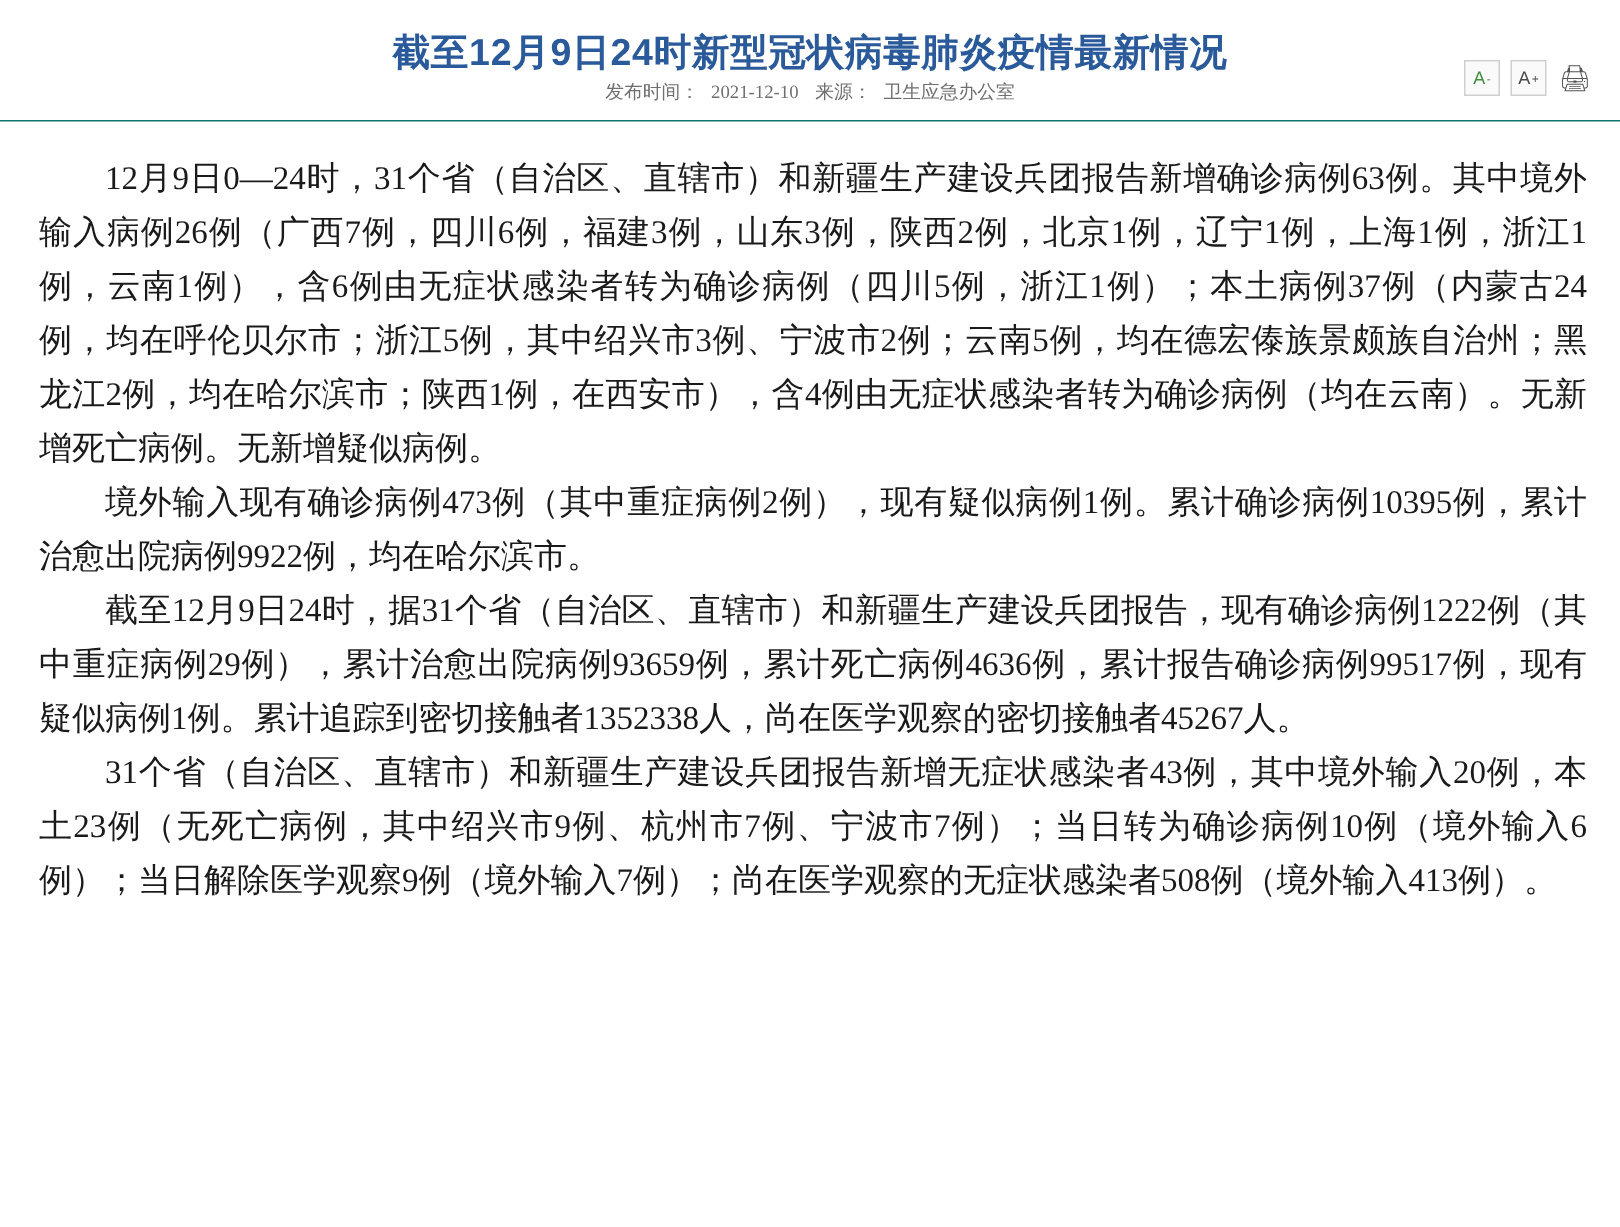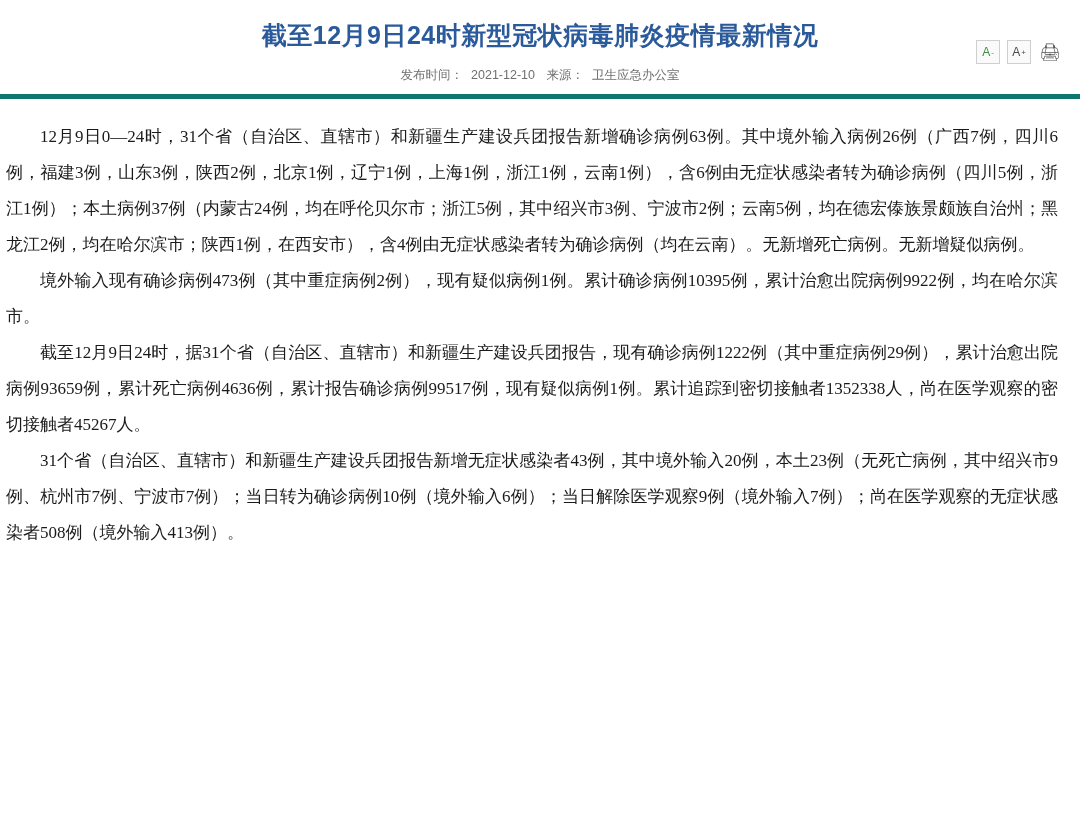--- a/index.html
+++ b/index.html
@@ -17,36 +17,35 @@
   .page {
     position: relative;
     width: 1080px;
     height: 818px;
     box-sizing: border-box;
   }
   .header {
     position: relative;
     padding-top: 18px;
     padding-bottom: 10px;
-    border-bottom: 5px solid #0f766e;
+    border-bottom: 1px solid #0f766e;
   }
   .doc-title {
     text-align: center;
     font-family: "Liberation Sans", sans-serif;
     font-size: 25px;
     font-weight: bold;
     color: #2a5a9a;
     letter-spacing: 0.5px;
     line-height: 1.4;
     padding: 0 120px;
   }
   .meta-row {
-    margin-top: 14px;
     text-align: center;
-    font-family: Liberation Sans, sans-serif;
+    font-family: Liberation Serif, serif;
     font-size: 12.5px;
     color: #6f6f6f;
   }
   .meta-row span {
     margin: 0 4px;
   }
   .meta-label {
     color: #6f6f6f;
   }
   .meta-value {
@@ -82,22 +81,22 @@
     vertical-align: super;
     margin-left: 1px;
   }
   .tool-btn.print {
     border: none;
     background: transparent;
     font-size: 17px;
     color: #555;
   }
   .content {
-    padding: 20px 22px 0 6px;
-    font-size: 17px;
+    padding: 20px 22px 0 26px;
+    font-size: 22px;
     line-height: 36px;
     color: #1a1a1a;
     text-align: justify;
     text-justify: inter-ideograph;
   }
   .content p {
     margin: 0;
     text-indent: 2em;
   }
 </style>

